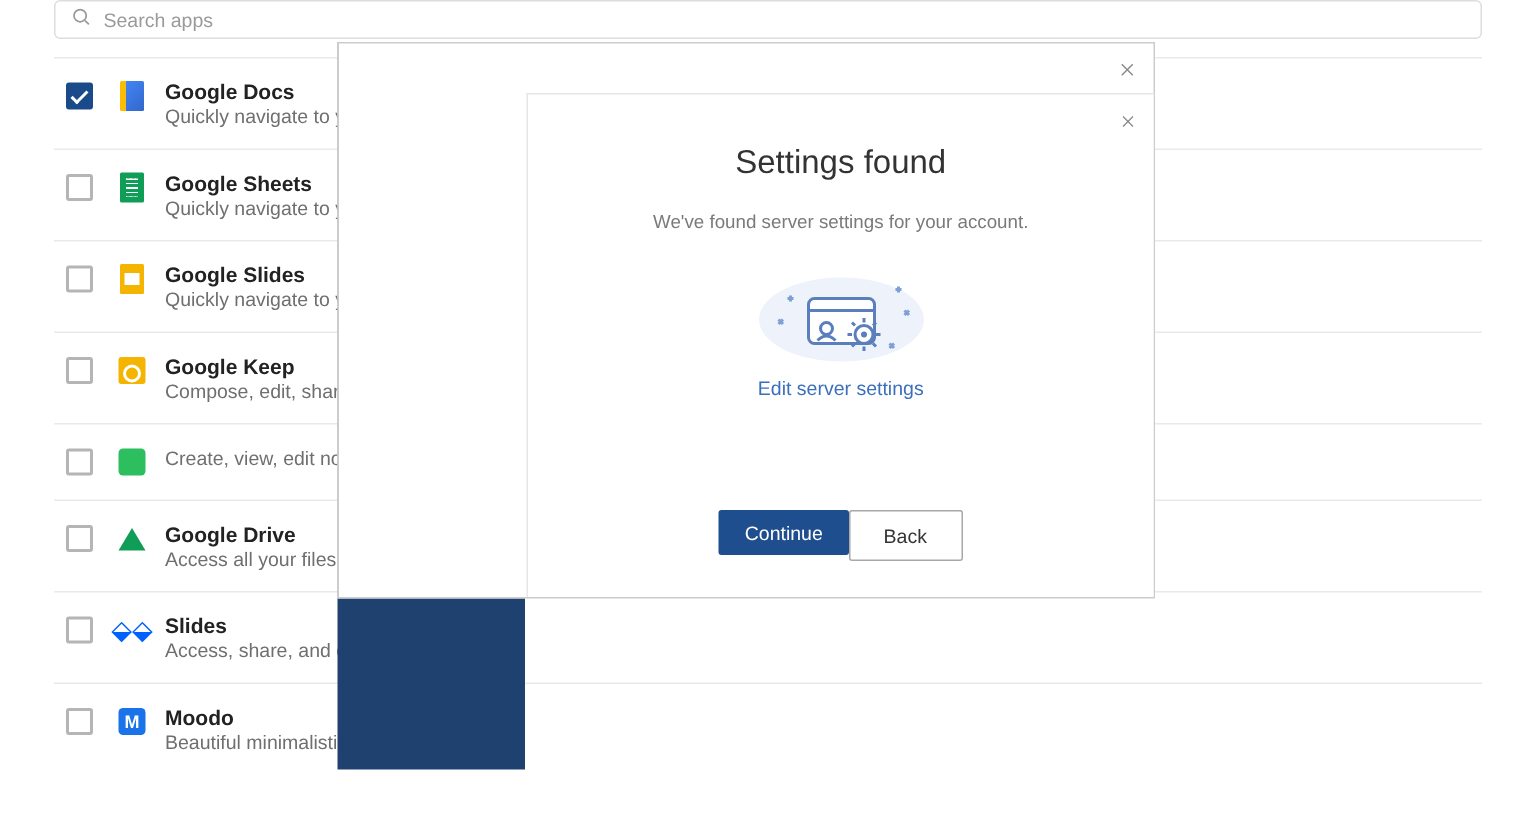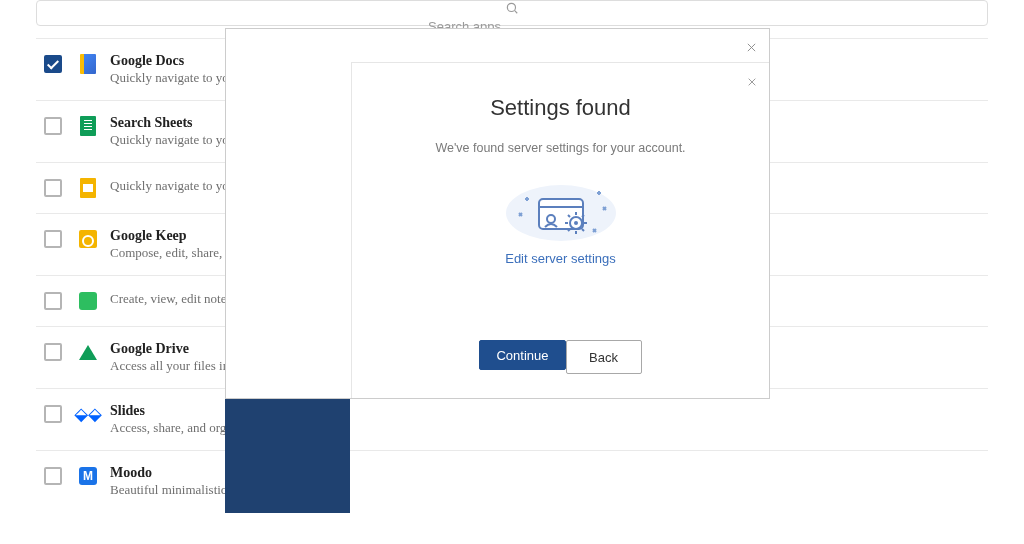--- a/index.html
+++ b/index.html
@@ -17,21 +17,20 @@
       margin: 0 36px 12px 36px;
     }
     .search-bar {
       display: flex;
       align-items: center;
       height: 26px;
       border: 1px solid #ddd;
       border-radius: 4px;
       padding: 0 10px;
       background: #fff;
-      flex-direction: column;
     }
     .search-bar svg { flex: 0 0 auto; }
     .search-input {
       border: none;
       outline: none;
       font-size: 13px;
       color: #888;
       margin-left: 8px;
       flex: 1;
       background: transparent;
@@ -88,21 +87,21 @@
       font-size: 14px;
       color: #222;
     }
     .app-desc {
       font-size: 13px;
       color: #6f6f6f;
       margin-top: 1px;
       white-space: nowrap;
       overflow: hidden;
     }
-    .app-text { overflow: hidden; font-family: Liberation Serif, serif; }
+    .app-text { overflow: hidden; }
 
     
     .blue-band {
       position: absolute;
       left: 225px;
       top: 28px;
       width: 125px;
       height: 485px;
       background: #1f4170;
       z-index: 5;
@@ -234,30 +233,31 @@
         <div class="app-title">Google Docs</div>
         <div class="app-desc">Quickly navigate to your documents</div>
       </div>
     </div>
     <div class="app-row">
       <div class="app-checkbox"></div>
       <div class="app-icon">
         <span class="i-sheets"></span>
       </div>
       <div class="app-text">
-        <div class="app-title">Search Sheets</div>
+        <div class="app-title">Google Sheets</div>
         <div class="app-desc">Quickly navigate to your spreadsheets</div>
       </div>
     </div>
     <div class="app-row">
       <div class="app-checkbox"></div>
       <div class="app-icon">
         <span class="i-slides"></span>
       </div>
       <div class="app-text">
+        <div class="app-title">Google Slides</div>
         <div class="app-desc">Quickly navigate to your presentations</div>
       </div>
     </div>
     <div class="app-row">
       <div class="app-checkbox"></div>
       <div class="app-icon">
         <span class="i-keep"></span>
       </div>
       <div class="app-text">
         <div class="app-title">Google Keep</div>

